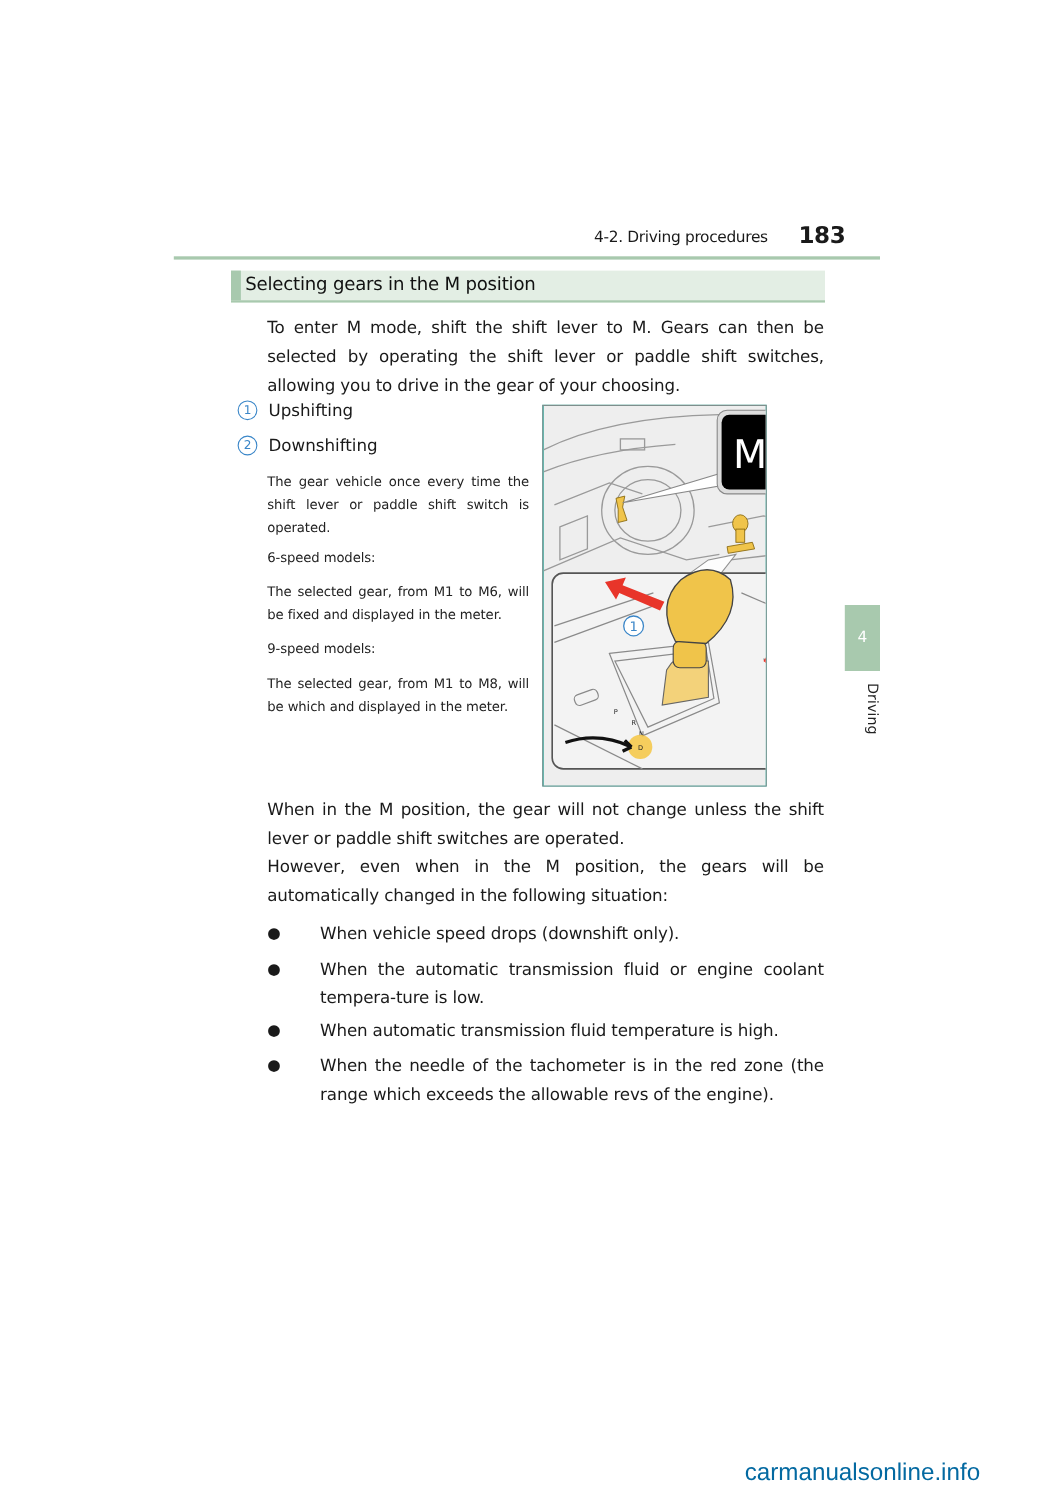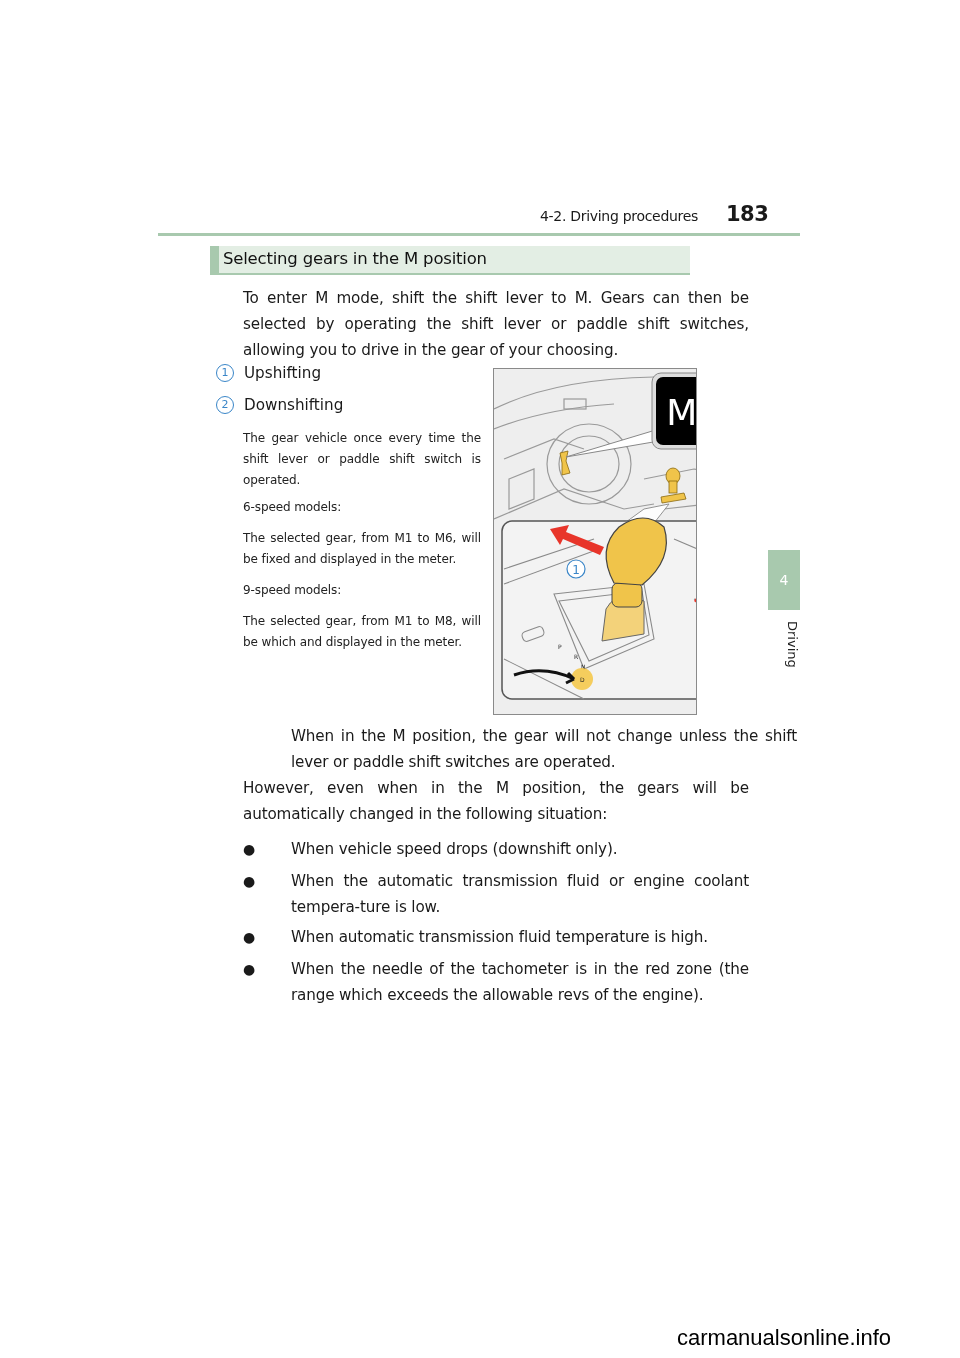--- a/index.html
+++ b/index.html
@@ -10,21 +10,21 @@
   .header-title {
     position: absolute; left: 540px; top: 208px; font-size: 14px; letter-spacing: -0.3px;
   }
   .page-number {
     position: absolute; left: 726px; top: 202px; font-size: 21px; font-weight: bold; letter-spacing: -0.5px;
   }
   .header-rule {
     position: absolute; left: 158px; top: 233px; width: 642px; height: 3px; background: #a8c9ae;
   }
   .section-heading {
-    position: absolute; left: 210px; top: 246px; width: 480px; height: 27px;
+    position: absolute; left: 210px; top: 246px; width: 540px; height: 27px;
     background: #e3eee4; border-bottom: 2px solid #a8c9ae;
   }
   .section-heading .bar {
     position: absolute; left: 0; top: 0; width: 9px; height: 100%; background: #a8c9ae;
   }
   .section-heading .text {
     position: absolute; left: 13px; top: 3px; font-size: 16.5px; color: #111; letter-spacing: -0.2px;
   }
   .para {
     position: absolute; left: 243px; font-size: 15.2px; line-height: 26px; width: 506px;
@@ -56,21 +56,21 @@
   .side-tab {
     position: absolute; left: 768px; top: 550px; width: 32px; height: 60px; background: #a8c9ae;
     color: #fff; font-size: 14px; text-align: center; line-height: 60px;
   }
   .side-label {
     position: absolute; left: 768px; top: 616px; width: 32px; height: 56px;
     writing-mode: vertical-rl; font-size: 13px; color: #222; display: flex; align-items: flex-start; justify-content: center;
   }
   .watermark {
     position: absolute; left: 677px; top: 1325px; font-family: "Liberation Sans", sans-serif;
-    font-size: 22px; color: #000000;
+    font-size: 22px; color: #0369a1;
   }
 </style>
 </head>
 <body>
 
 <div class="header-title">4-2. Driving procedures</div>
 <div class="page-number">183</div>
 <div class="header-rule"></div>
 
 <div class="section-heading">
@@ -162,21 +162,21 @@
         <text x="87" y="300">N</text>
       </g>
       <circle cx="88" cy="310" r="11" fill="#f5c542" opacity="0.85"></circle>
       <text x="86" y="313" font-family="DejaVu Sans, sans-serif" font-size="6" fill="#222">D</text>
       <path d="M20 306 Q50 296 80 310 L74 304 M80 310 L72 314" fill="none" stroke="#111" stroke-width="3"></path>
     </g>
     <text x="252" y="342" fill="#666" font-family="DejaVu Sans, sans-serif" font-size="7" text-anchor="end">IN42GS015a</text>
   </svg>
 </div>
 
-<div class="para" style="top:723px;margin-left:48px;">When in the M position, the gear will not change unless the shift lever or paddle shift switches are operated.</div>
+<div class="para" style="top:723px;">When in the M position, the gear will not change unless the shift lever or paddle shift switches are operated.</div>
 <div class="para" style="top:775px;">However, even when in the M position, the gears will be automatically changed in the following situation:</div>
 
 <div class="bullet-item" style="top:836px;">
   <span class="dot">●</span>
   <span class="btext">When vehicle speed drops (downshift only).</span>
 </div>
 <div class="bullet-item" style="top:868px;">
   <span class="dot">●</span>
   <span class="btext">When the automatic transmission fluid or engine coolant tempera-ture is low.</span>
 </div>

